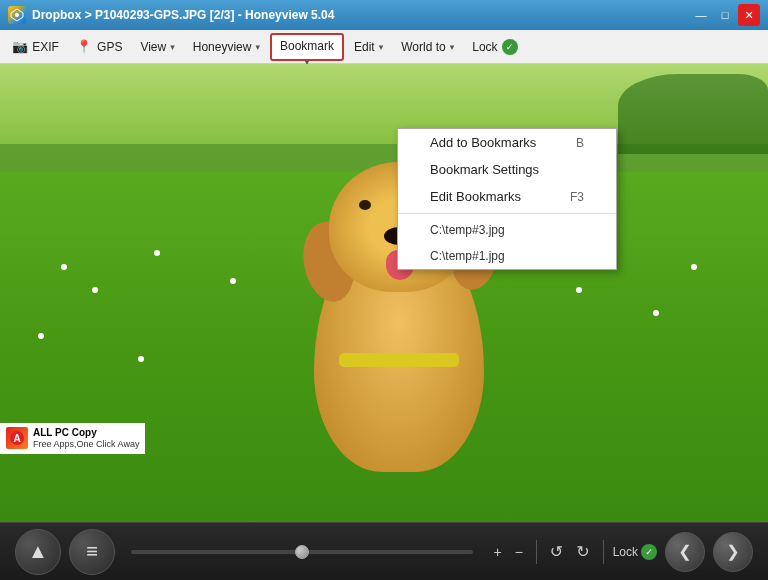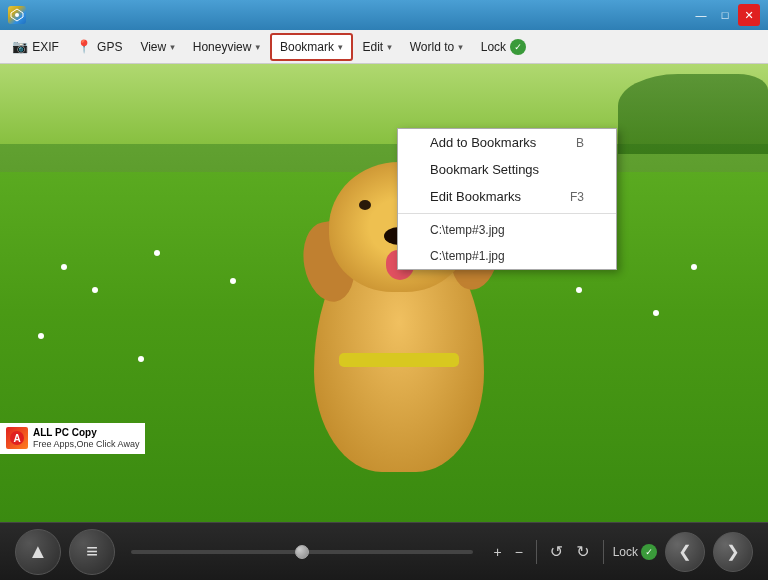--- a/index.html
+++ b/index.html
@@ -70,20 +70,21 @@
       cursor: pointer;
       font-size: 12px;
       color: #222;
       height: 28px;
       white-space: nowrap;
     }
     .menu-item.active {
       background: white;
       border: 2px solid #c0392b;
       color: #222;
+      flex-direction: column;
     }
     .menu-item .arrow {
       font-size: 9px;
       color: #555;
     }
 
     
     .image-area {
       width: 100%;
       height: 458px;
@@ -334,20 +335,21 @@
 <body>
 
 <div class="title-bar">
   <div class="title-bar-left">
     <div class="title-bar-icon">
       <svg width="14" height="14" viewBox="0 0 14 14">
         <polygon points="7,1 13,5 13,9 7,13 1,9 1,5" fill="none" stroke="#fff" stroke-width="1"></polygon>
         <circle cx="7" cy="7" r="2" fill="#fff"></circle>
       </svg>
     </div>
+    <span class="title-bar-text">Dropbox &gt; P1040293-GPS.JPG [2/3] - Honeyview 5.04</span>
   </div>
   <div class="title-bar-controls">
     <button class="title-btn">—</button>
     <button class="title-btn">□</button>
     <button class="title-btn close">✕</button>
   </div>
 </div>
 
 <div class="menu-bar">
 

